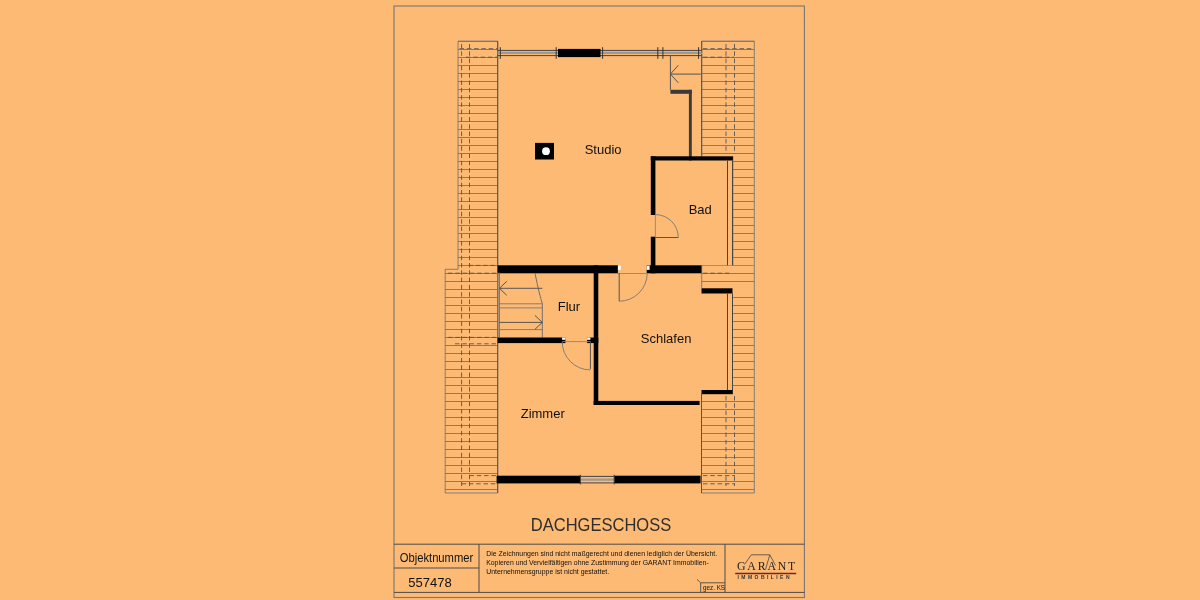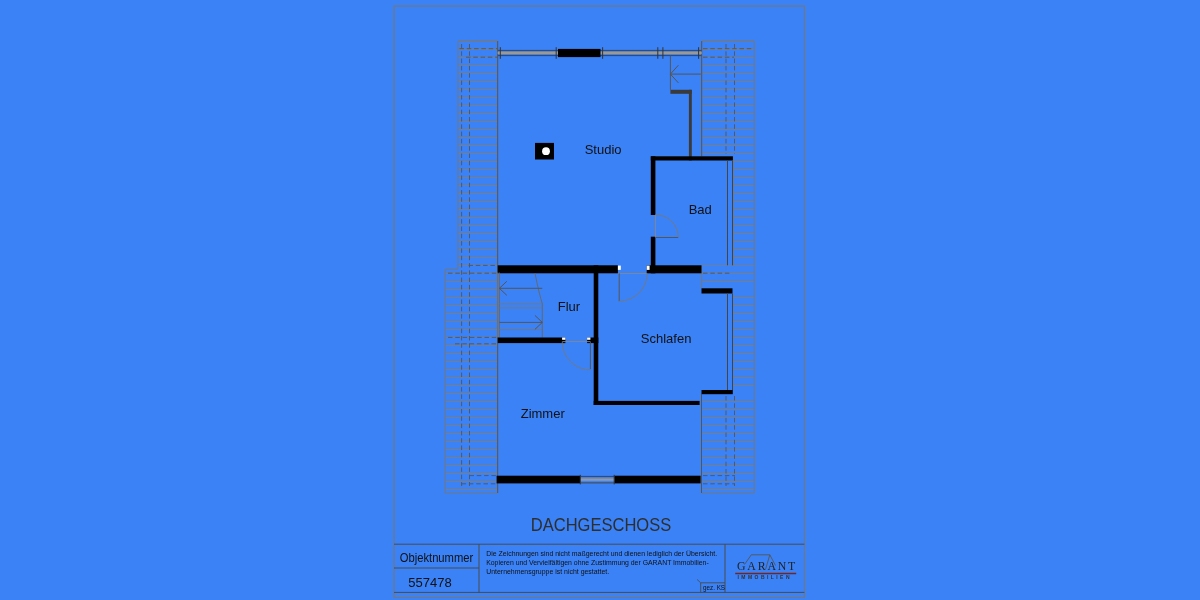--- a/index.html
+++ b/index.html
@@ -1,17 +1,17 @@
 <!DOCTYPE html>
 <html><head>
 <meta charset="utf-8">
 <style>
   html,body{margin:0;padding:0;background:#fff;}
   body{font-family:"Liberation Sans",sans-serif;}
-  #sheet{position:relative;width:1200px;height:600px;background:#3b82f6;overflow:hidden;}
+  #sheet{position:relative;width:1200px;height:600px;background:#fdba74;overflow:hidden;}
 </style>
 </head>
 <body>
 <div id="sheet">
 <svg width="1200" height="600" viewBox="0 0 1200 600">
 <defs>
 <pattern id="hat" width="10" height="8" patternUnits="userSpaceOnUse" patternTransform="translate(0,37)">
 <line x1="0" y1="4.5" x2="10" y2="4.5" stroke="#7d7d7d" stroke-width="1"></line>
 </pattern>
 </defs>

